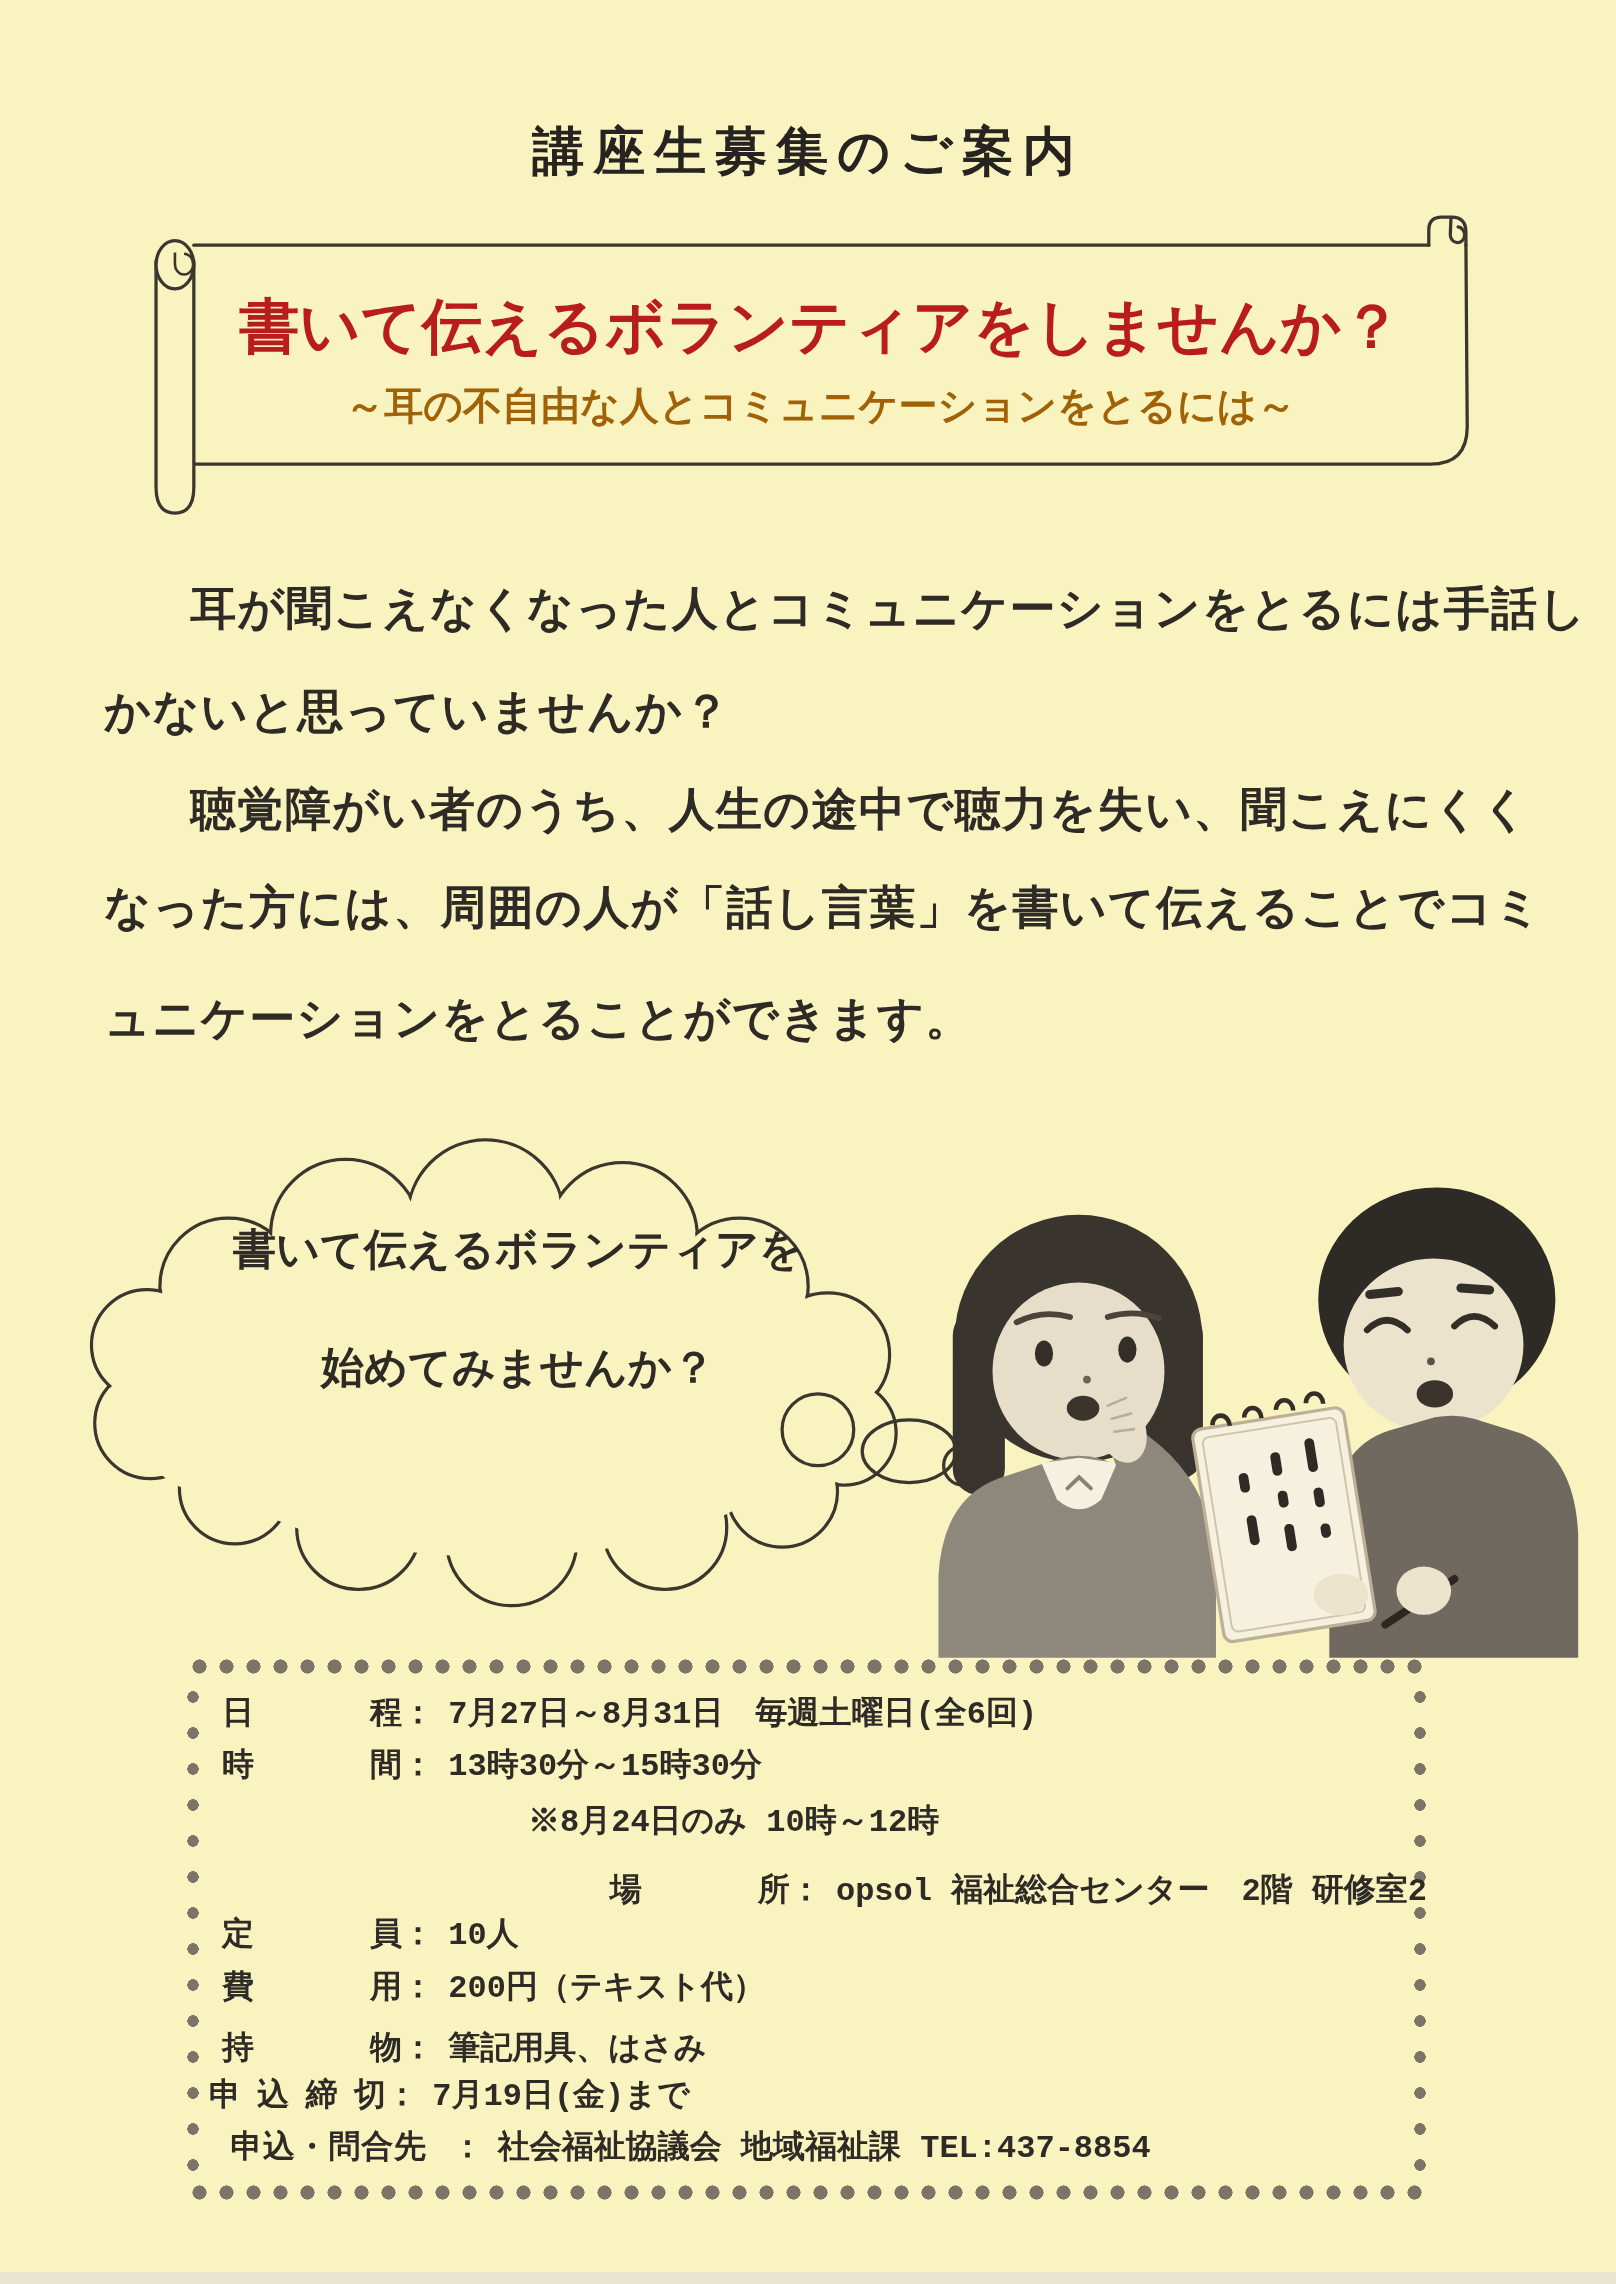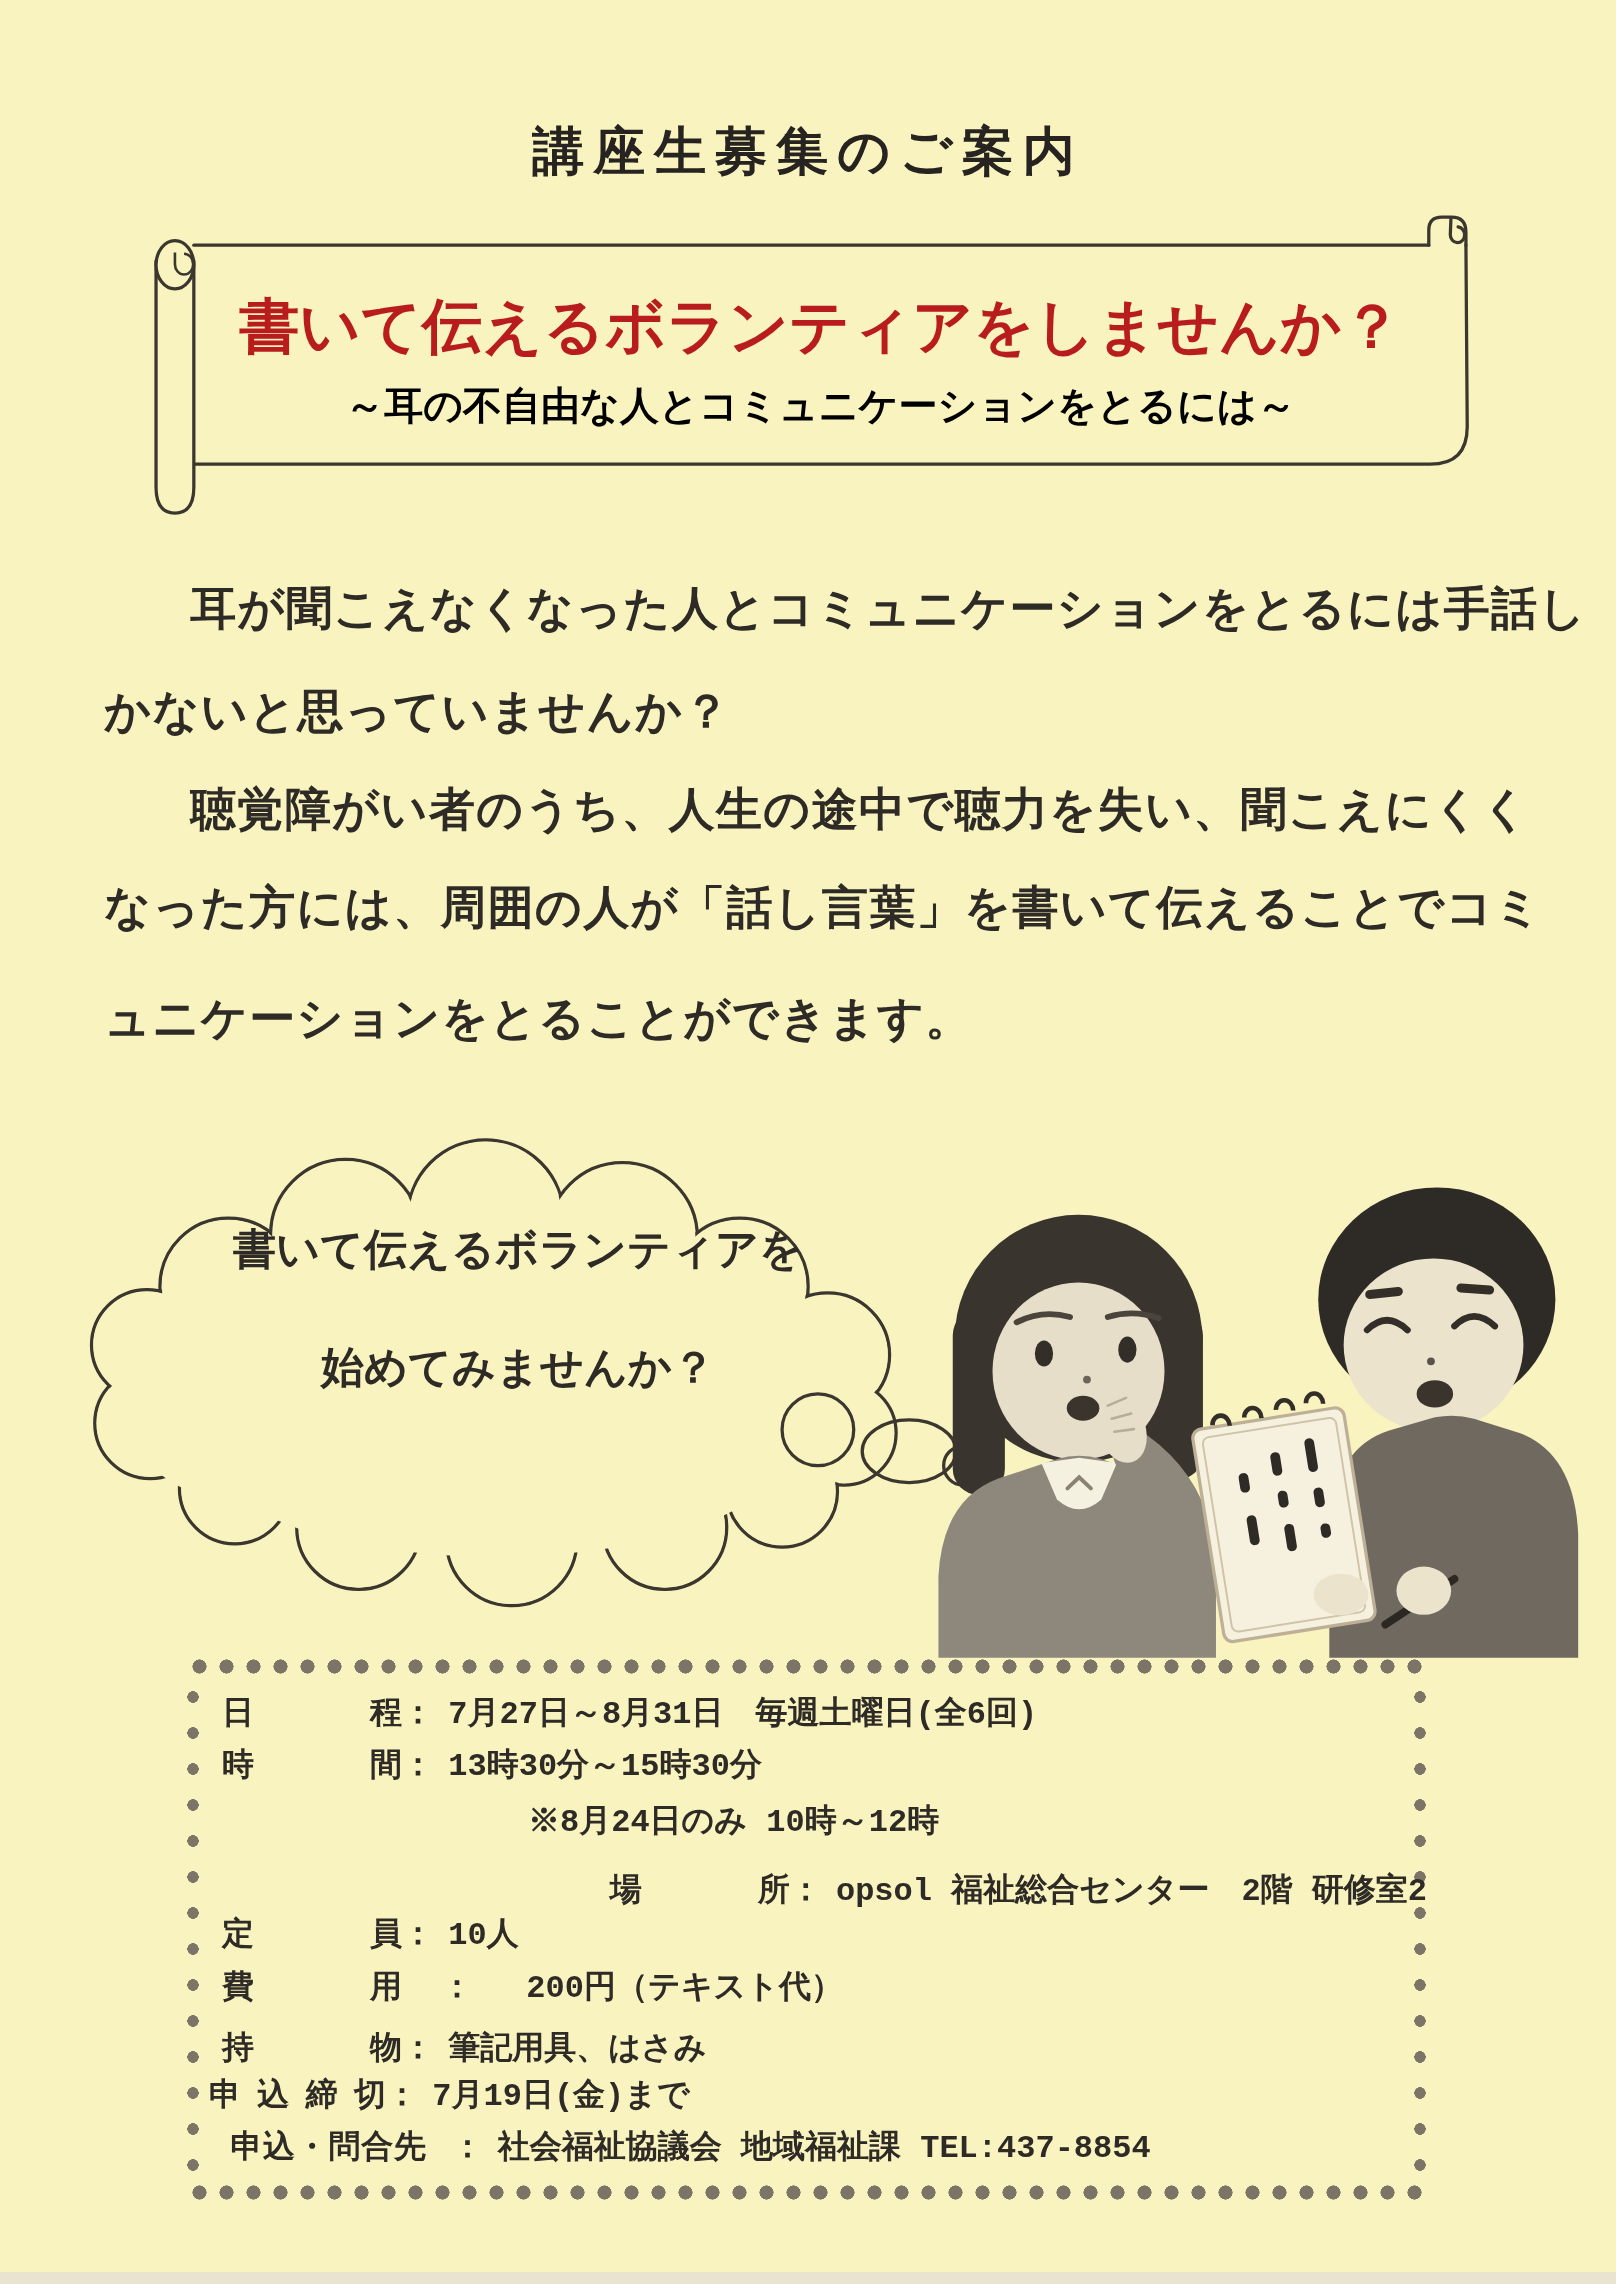--- a/index.html
+++ b/index.html
@@ -7,21 +7,21 @@
         font-family:Liberation Mono, monospace;color:#2e2a25;}
   .abs{position:absolute;}
   .nowrap{white-space:nowrap;}
   
   .page-title{left:0;top:117px;width:1616px;text-align:center;font-size:52px;font-weight:700;
               letter-spacing:9px;color:#262320;}
   
   .banner-heading{left:166px;top:287px;width:1309px;text-align:center;font-size:60px;
                   font-weight:800;color:#b91c1c;}
   .banner-subheading{left:166px;top:379px;width:1309px;text-align:center;font-size:39px;
-                     font-weight:700;color:#000000;}
+                     font-weight:700;color:#a16207;}
   
   .body-line{left:104px;font-size:46px;font-weight:700;letter-spacing:1.3px;color:#2e2a25;}
   .indent{text-indent:39px;}
   
   .bubble-line{left:111px;width:814px;text-align:center;font-size:43px;font-weight:700;color:#2e2a25;}
   
   .dotbox{left:186px;top:1658px;width:1241px;height:543px;}
   .dot-h{position:absolute;left:0;right:0;height:17px;
          background-image:radial-gradient(circle 7.2px at 50% 50%,#7c7466 96%,rgba(124,116,102,0) 100%);
          background-size:27px 17px;background-repeat:repeat-x;}
@@ -207,21 +207,21 @@
     <div class="d-row" style="top:210px;padding-left:36px;justify-content:flex-end;">
       <span class="lbl lbl-2">場所</span>
         <span class="d-colon">：</span>
         <span class="d-value">opsol 福祉総合センター　2階 研修室2</span>
     </div>
     <div class="d-row" style="top:254px;padding-left:36px;">
       <span class="lbl lbl-2">定員</span>
         <span class="d-colon">：</span>
         <span class="d-value">10人</span>
     </div>
-    <div class="d-row" style="top:307px;padding-left:36px;gap:39px;">
+    <div class="d-row" style="top:307px;padding-left:36px;">
       <span class="lbl lbl-2">費用</span>
         <span class="d-colon">：</span>
         <span class="d-value">200円（テキスト代）</span>
     </div>
     <div class="d-row" style="top:368px;padding-left:36px;">
       <span class="lbl lbl-2">持物</span>
         <span class="d-colon">：</span>
         <span class="d-value">筆記用具、はさみ</span>
     </div>
     <div class="d-row" style="top:415px;padding-left:23px;">

